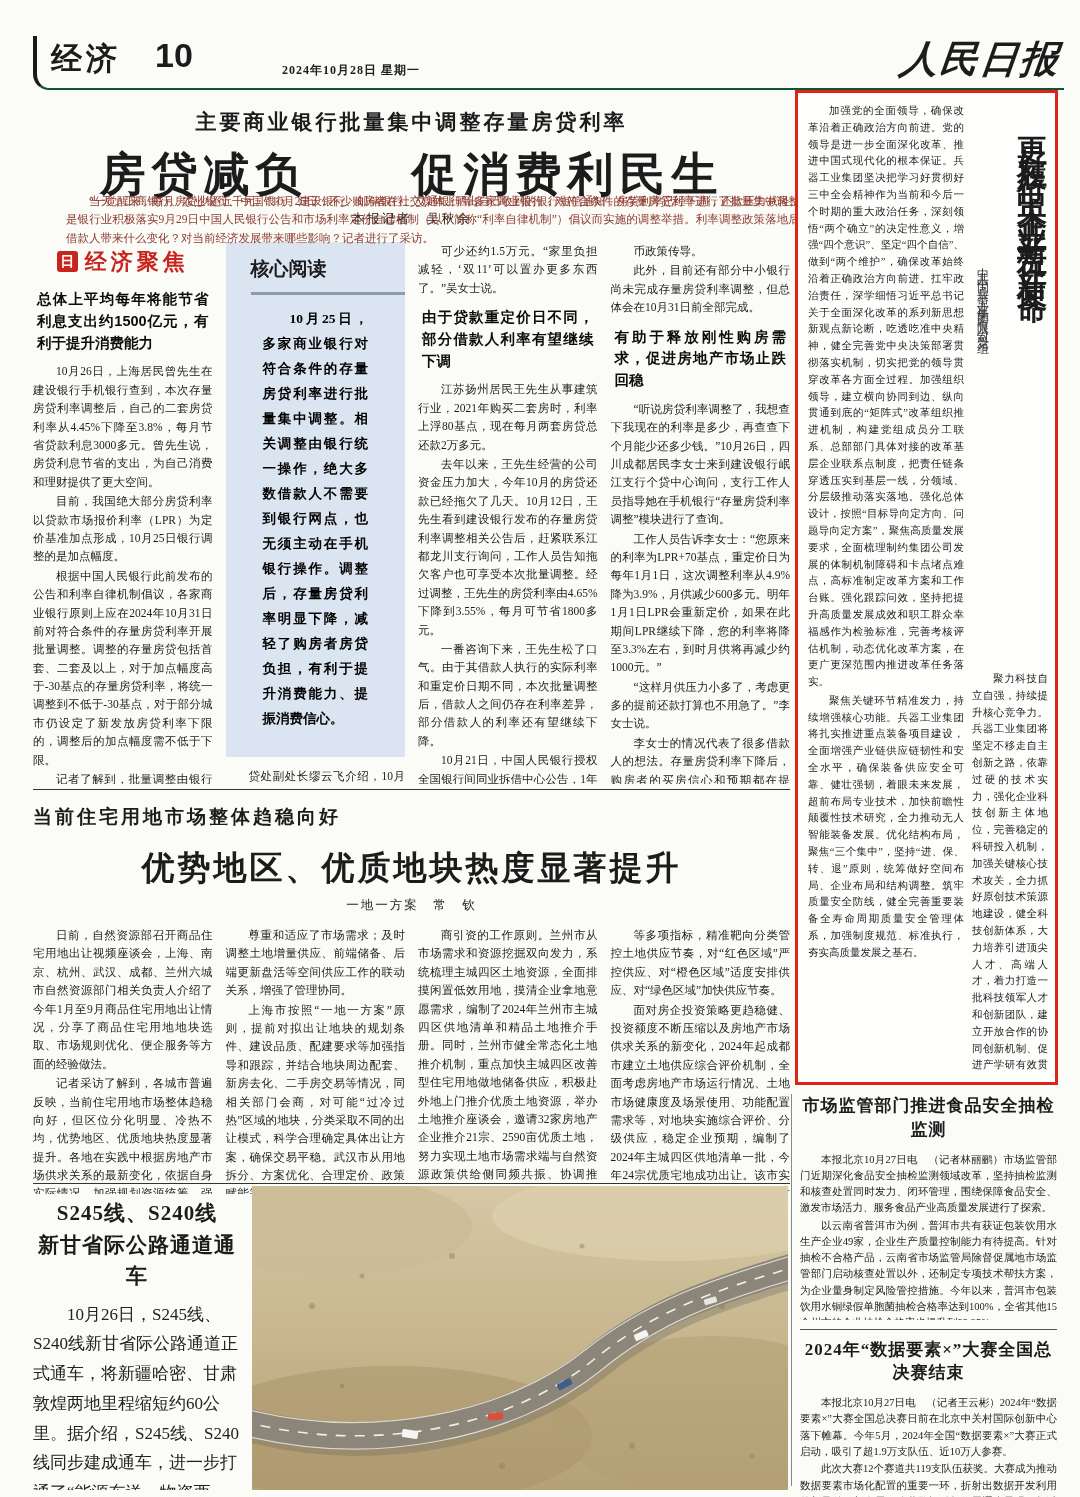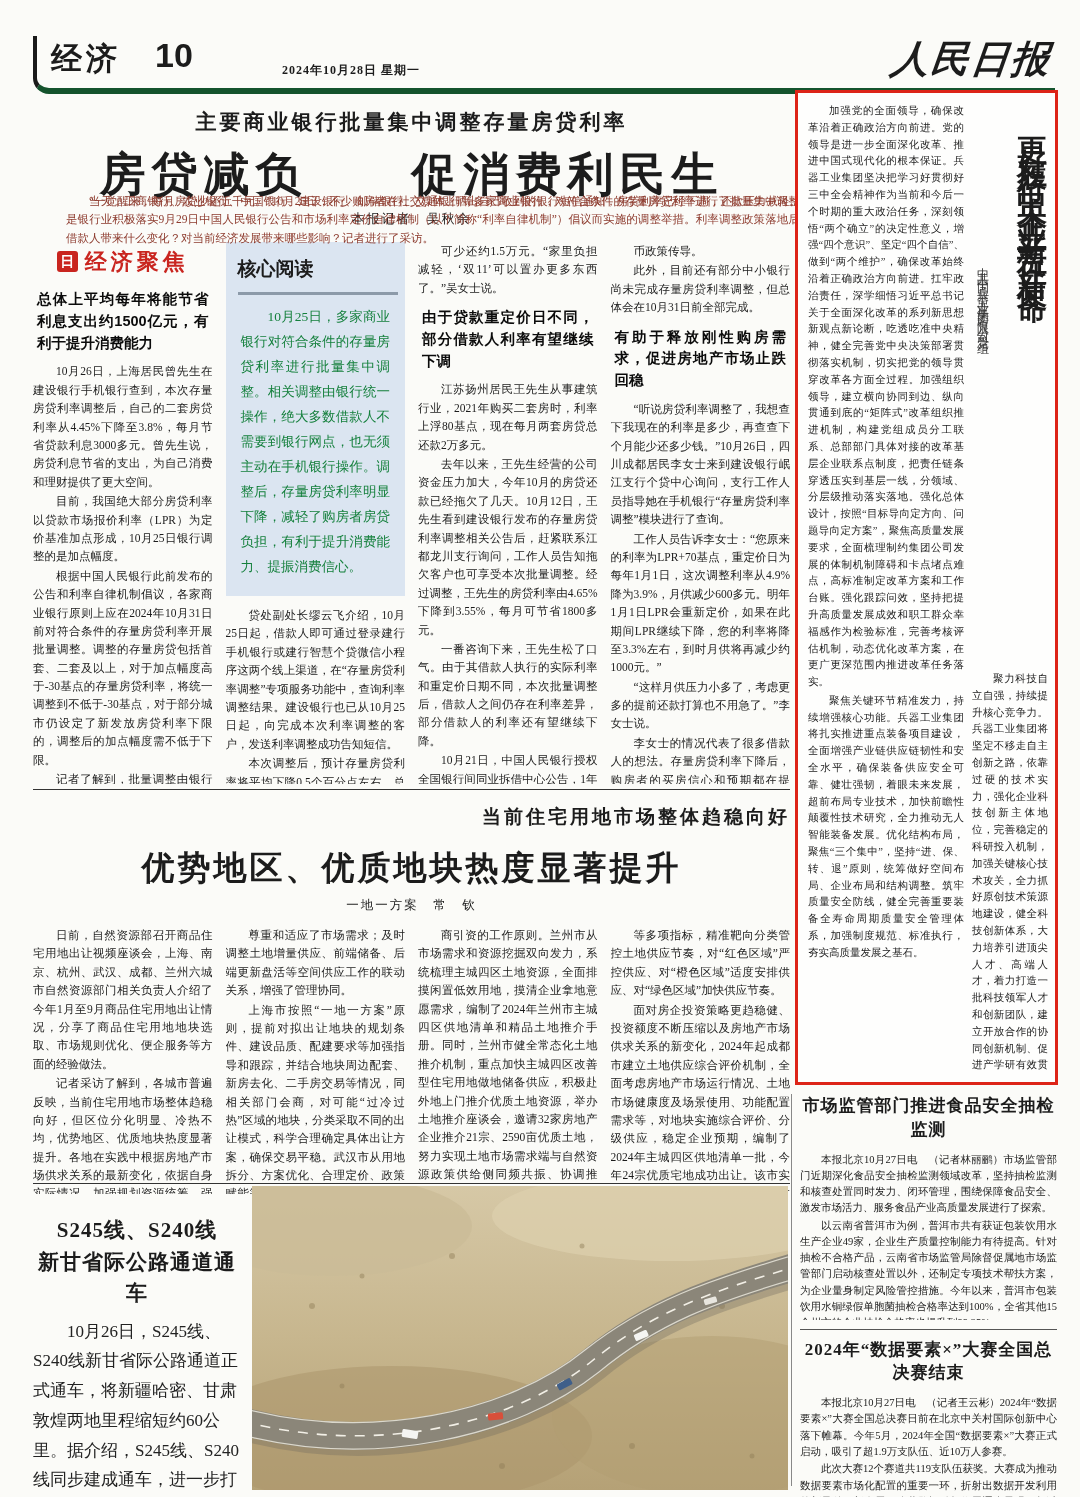--- a/index.html
+++ b/index.html
@@ -1,20 +1,20 @@
 <!DOCTYPE html>
 <html><head>
 <meta charset="utf-8">
 <style>
   html,body{margin:0;padding:0;background:#e8e8e6;}
   .page{position:relative;width:1080px;height:1497px;margin:0 auto;background:#fbfbf8;color:#1c1c1c;
         font-family:"Liberation Serif",serif;overflow:hidden;}
   
-  .topbar{position:absolute;left:33px;right:25px;top:36px;height:52px;
-          border-bottom:6px solid #14532d;border-left:4px solid #1a1a1a;border-radius:0 0 0 16px;}
+  .topbar{position:absolute;left:33px;right:16px;top:36px;height:52px;
+          border-bottom:2px solid #14532d;border-left:4px solid #1a1a1a;border-radius:0 0 0 16px;}
   .tb-sec{position:absolute;left:14px;top:2px;font-family:"Liberation Sans",sans-serif;font-weight:bold;font-size:31px;letter-spacing:4px;}
   .tb-pno{position:absolute;left:118px;top:0;font-family:"Liberation Sans",sans-serif;font-size:34px;font-weight:bold;}
   .tb-date{position:absolute;left:245px;top:26px;font-size:12px;font-weight:bold;letter-spacing:1px;}
   .masthead{position:absolute;right:4px;top:-2px;font-size:38px;font-weight:900;font-style:italic;
             transform:skewX(-6deg);letter-spacing:2px;}
   
   .lead{position:absolute;left:33px;top:96px;width:757px;height:688px;}
   .kicker{text-align:center;font-weight:bold;font-size:21px;letter-spacing:3px;margin:12px 0 2px;}
   .headline{text-align:center;font-family:"Liberation Sans",sans-serif;font-weight:900;font-size:46px;
             letter-spacing:6px;margin:8px 0 4px;}
@@ -22,47 +22,47 @@
   .cols{display:flex;gap:13px;height:542px;overflow:hidden;}
   .col{flex:1;overflow:hidden;font-size:11.5px;line-height:1.6;text-align:justify;}
   .para{margin:0 0 1px;text-indent:2em;}
   .para.lead{color:#8d3b2e;}
   .colhead{font-family:"Liberation Sans",sans-serif;font-weight:bold;font-size:14.5px;line-height:1.5;
            margin:10px 4px 8px;text-indent:0;color:#0b0b0b;}
   .focus{display:flex;align-items:center;justify-content:center;gap:7px;margin:2px 0 10px;}
   .fbadge{width:21px;height:21px;background:#c9251f;color:#fff;border-radius:3px;text-align:center;
           font-family:"Liberation Sans",sans-serif;font-weight:bold;font-size:14px;line-height:21px;}
   .ftext{color:#c9251f;font-family:"Liberation Sans",sans-serif;font-weight:bold;font-size:22px;letter-spacing:4px;}
-  .corebox{background:#dbe5f1;padding:12px 12px 13px;margin-bottom:10px;}
+  .corebox{background:#dbe5f1;padding:12px 25px 13px;margin-bottom:10px;}
   .cb-title{font-family:"Liberation Sans",sans-serif;font-weight:bold;font-size:19px;margin:0 0 8px;}
   .cb-rule{height:3px;background:#8c9aa9;width:160px;margin-bottom:10px;}
-  .cb-body{font-weight:normal;font-size:13.5px;line-height:1.85;text-indent:2em;margin:3px;color:#15803d;}
+  .cb-body{font-weight:bold;font-size:13.5px;line-height:1.85;text-indent:2em;margin:12px;color:#000000;}
   
   .redbox{position:absolute;left:795px;top:90px;width:263px;height:995px;border:3px solid #dd2418;
           box-sizing:border-box;background:#fefefd;display:flex;gap:8px;padding:10px 7px 8px 10px;}
   .rb-left{width:156px;overflow:hidden;font-size:10.5px;line-height:1.6;text-align:justify;}
   .rb-right{position:relative;flex:1;}
   .rb-vtitle{position:absolute;top:10px;right:-4px;margin:0;writing-mode:vertical-rl;text-orientation:upright;
              font-family:"Liberation Sans",sans-serif;font-weight:900;font-size:30px;letter-spacing:12px;height:545px;}
   .rb-vbyline{position:absolute;top:155px;left:2px;writing-mode:vertical-rl;text-orientation:upright;
               font-size:12px;letter-spacing:5px;color:#333;height:330px;}
   .rb-rtext{position:absolute;top:568px;left:0;right:0;bottom:0;overflow:hidden;
             font-size:10.5px;line-height:1.6;text-align:justify;}
   .rb-rtext .para,.rb-left .para{margin-bottom:2px;}
   
   .second{position:absolute;left:33px;top:789px;width:757px;height:392px;border-top:1px solid #333;box-sizing:border-box;}
-  .s-kicker{text-align:right;font-weight:bold;font-size:19px;letter-spacing:3px;margin:14px 0 2px;}
+  .s-kicker{text-align:left;font-weight:bold;font-size:19px;letter-spacing:3px;margin:14px 0 2px;}
   .s-headline{text-align:center;font-weight:900;font-size:33px;letter-spacing:3px;margin:16px 0 6px;}
   .s-byline{text-align:center;font-size:12.5px;margin:0 0 12px;letter-spacing:2px;}
   .s-cols{display:flex;gap:13px;height:268px;overflow:hidden;font-size:11.5px;line-height:1.6;text-align:justify;}
   .s-cols .col{font-size:11.5px;}
   .hline2{position:absolute;left:33px;top:1183px;width:757px;border-top:1px solid #333;}
   
   .caption{position:absolute;left:33px;top:1194px;width:208px;height:296px;overflow:hidden;}
-  .cap-title{font-weight:900;font-size:21px;text-align:center;margin:21px 0 2px;letter-spacing:1px;line-height:1.5;}
+  .cap-title{font-weight:900;font-size:21px;text-align:center;margin:4px 0 2px;letter-spacing:1px;line-height:1.5;}
   .cap-body{font-size:17px;line-height:1.75;text-indent:2em;margin:7px 0 0;color:#222;}
   .cap-credit{font-weight:bold;font-size:11.5px;text-align:center;margin-top:10px;}
   .photo{position:absolute;left:252px;top:1186px;width:536px;height:304px;overflow:hidden;background:#c9b892;}
   
   .briefs{position:absolute;left:800px;top:1090px;width:257px;height:400px;}
   .vrule{position:absolute;left:791px;top:1094px;height:392px;border-left:1px solid #888;}
   .b-head{font-weight:900;font-size:17px;text-align:center;margin:4px 0 8px;letter-spacing:1px;line-height:1.4;}
   .b-body{font-size:10.5px;line-height:1.55;text-align:justify;overflow:hidden;margin-top:10px;}
   .b1{height:168px;}
   .b2{height:148px;}

